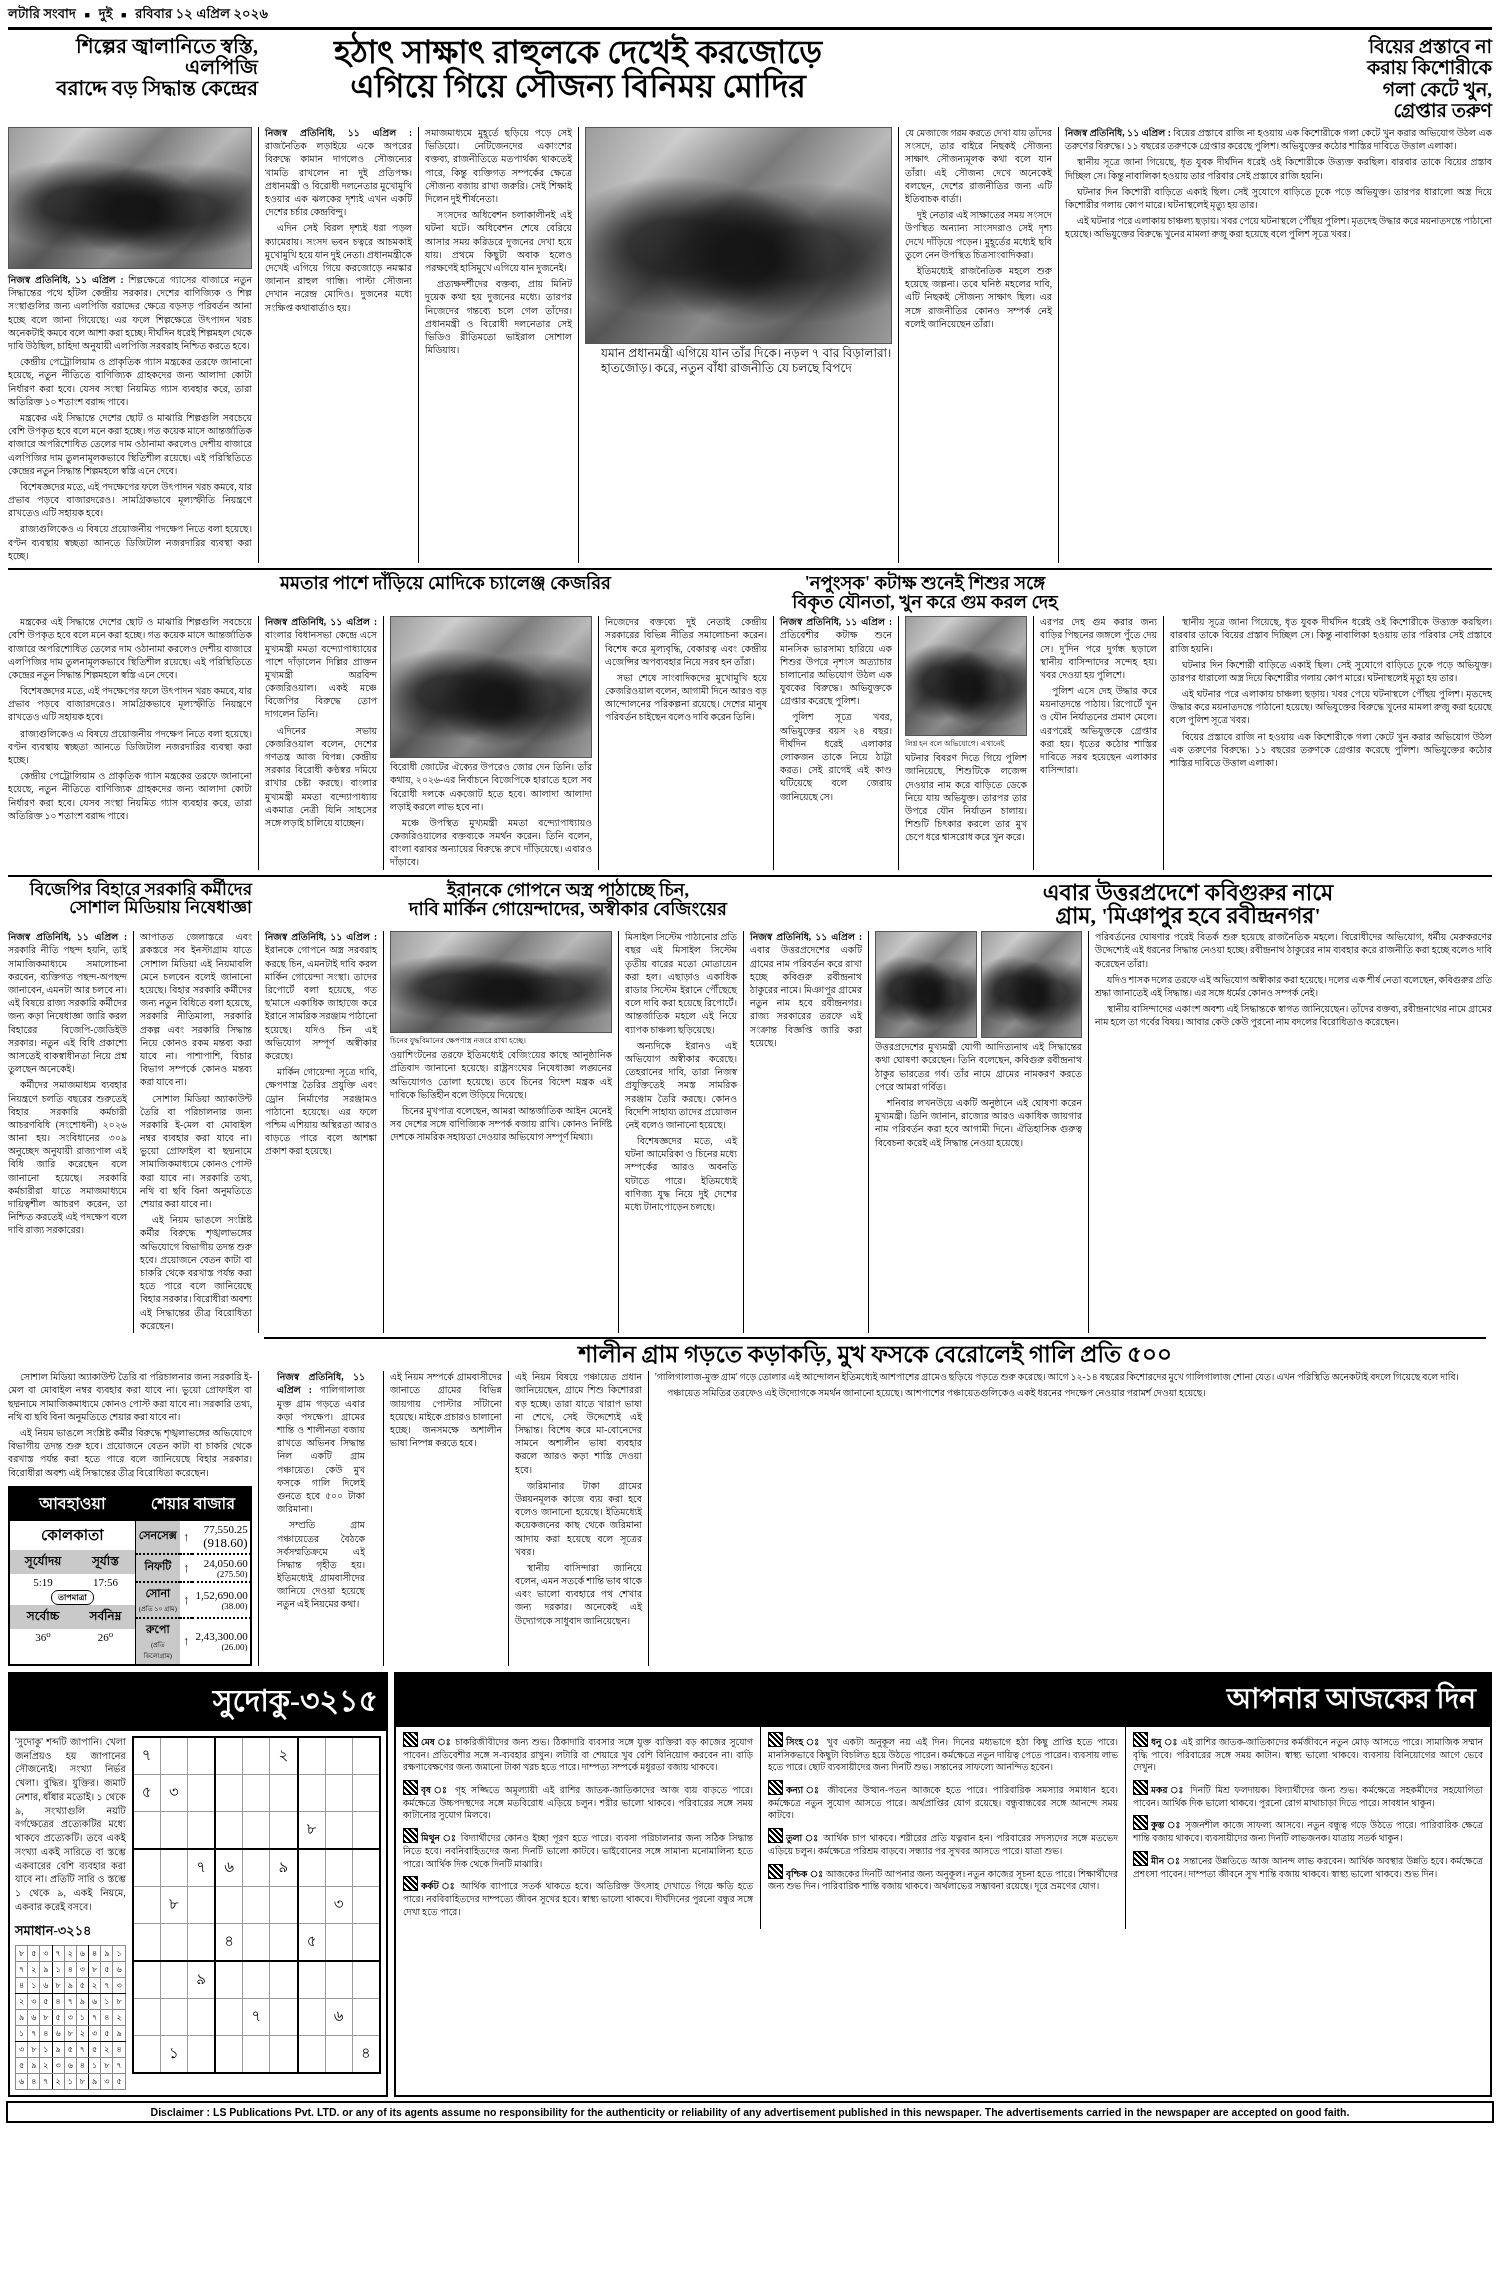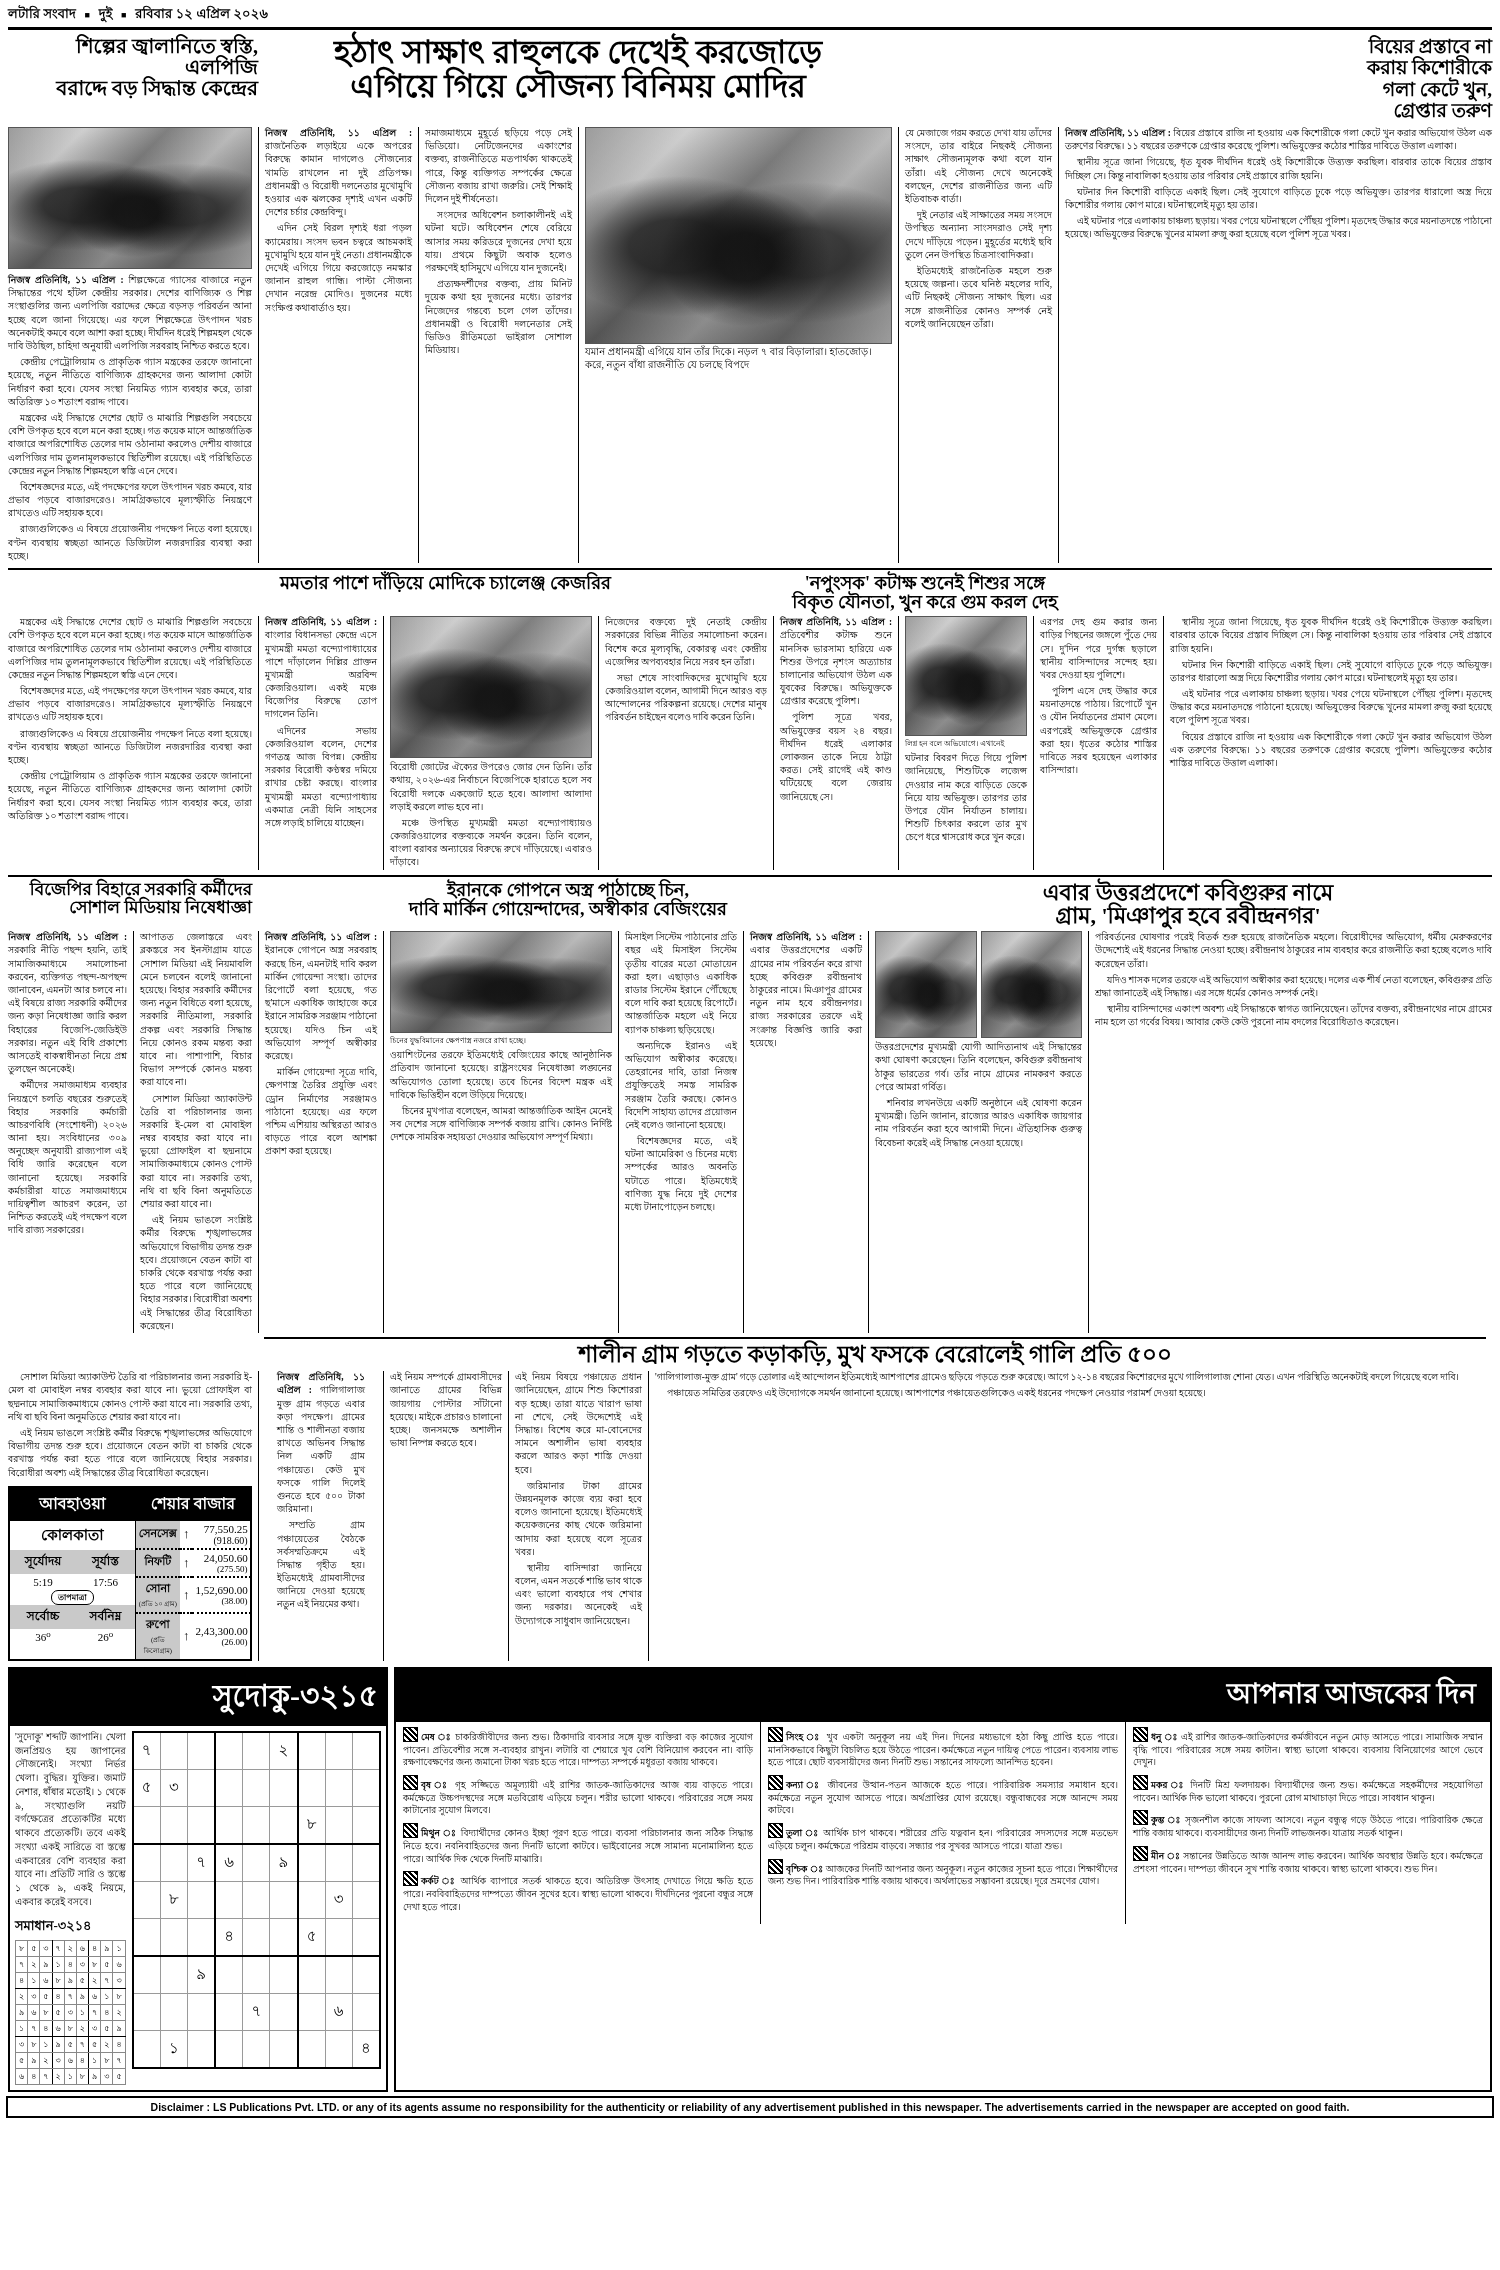--- a/index.html
+++ b/index.html
@@ -149,21 +149,21 @@
     <div class="vline" style="width:160px;padding:0 6px;box-sizing:border-box;">
       <div class="body-col">
         <p style="margin:0;">সমাজমাধ্যমে মুহূর্তে ছড়িয়ে পড়ে সেই ভিডিয়ো। নেটিজেনদের একাংশের বক্তব্য, রাজনীতিতে মতপার্থক্য থাকতেই পারে, কিন্তু ব্যক্তিগত সম্পর্কের ক্ষেত্রে সৌজন্য বজায় রাখা জরুরি। সেই শিক্ষাই দিলেন দুই শীর্ষনেতা।</p>
         <p style="margin:3px 0 0 0;text-indent:12px;">সংসদের অধিবেশন চলাকালীনই এই ঘটনা ঘটে। অধিবেশন শেষে বেরিয়ে আসার সময় করিডরে দুজনের দেখা হয়ে যায়। প্রথমে কিছুটা অবাক হলেও পরক্ষণেই হাসিমুখে এগিয়ে যান দুজনেই।</p>
         <p style="margin:3px 0 0 0;text-indent:12px;">প্রত্যক্ষদর্শীদের বক্তব্য, প্রায় মিনিট দুয়েক কথা হয় দুজনের মধ্যে। তারপর নিজেদের গন্তব্যে চলে গেল তাঁদের। প্রধানমন্ত্রী ও বিরোধী দলনেতার সেই ভিডিও রীতিমতো ভাইরাল সোশাল মিডিয়ায়।</p>
       </div>
     </div>
 
     <div class="vline" style="width:320px;padding:0 6px;box-sizing:border-box;">
       <div class="photo" style="height:215px;"></div>
-      <div style="font-size:10px;margin-top:2px;line-height:1.25;">
+      <div style="font-size:12px;margin-top:2px;line-height:1.25;margin-left:16px;">
         যমান প্রধানমন্ত্রী এগিয়ে যান তাঁর দিকে। নড়ল ৭ বার বিড়ালারা। হাতজোড়। করে, নতুন বাঁধা রাজনীতি যে চলছে বিপদে
       </div>
     </div>
 
     <div class="vline" style="width:160px;padding:0 6px;box-sizing:border-box;">
       <div class="body-col">
         <p style="margin:0;">যে মেজাজে গরম করতে দেখা যায় তাঁদের সংসদে, তার বাইরে নিছকই সৌজন্য সাক্ষাৎ সৌজন্যমূলক কথা বলে যান তাঁরা। এই সৌজন্য দেখে অনেকেই বলছেন, দেশের রাজনীতির জন্য এটি ইতিবাচক বার্তা।</p>
         <p style="margin:3px 0 0 0;text-indent:12px;">দুই নেতার এই সাক্ষাতের সময় সংসদে উপস্থিত অন্যান্য সাংসদরাও সেই দৃশ্য দেখে দাঁড়িয়ে পড়েন। মুহূর্তের মধ্যেই ছবি তুলে নেন উপস্থিত চিত্রসাংবাদিকরা।</p>
         <p style="margin:3px 0 0 0;text-indent:12px;">ইতিমধ্যেই রাজনৈতিক মহলে শুরু হয়েছে জল্পনা। তবে ঘনিষ্ঠ মহলের দাবি, এটি নিছকই সৌজন্য সাক্ষাৎ ছিল। এর সঙ্গে রাজনীতির কোনও সম্পর্ক নেই বলেই জানিয়েছেন তাঁরা।</p>
       </div>
@@ -406,21 +406,21 @@
           <table class="kv-table" style="font-size:10px;">
             <tbody>
                 <tr class="dotted">
               <td class="shade" style="font-weight:bold;font-size:11px;width:44%;">
                 <div>সেনসেক্স</div>
                 <div style="font-size:6.5px;font-weight:normal;"></div>
               </td>
               <td class="arrow-up" style="width:10%;">↑</td>
               <td style="text-align:right;">
                 <div style="font-size:11px;">77,550.25</div>
-                <div style="font-size:10px;">(918.60)</div>
+                <div style="font-size:13px;">(918.60)</div>
               </td>
             </tr>
             <tr class="dotted">
               <td class="shade" style="font-weight:bold;font-size:11px;">
                 <div>নিফটি</div>
                 <div style="font-size:6.5px;font-weight:normal;"></div>
               </td>
               <td class="arrow-up">↑</td>
               <td style="text-align:right;">
                 <div style="font-size:11px;">24,050.60</div>

